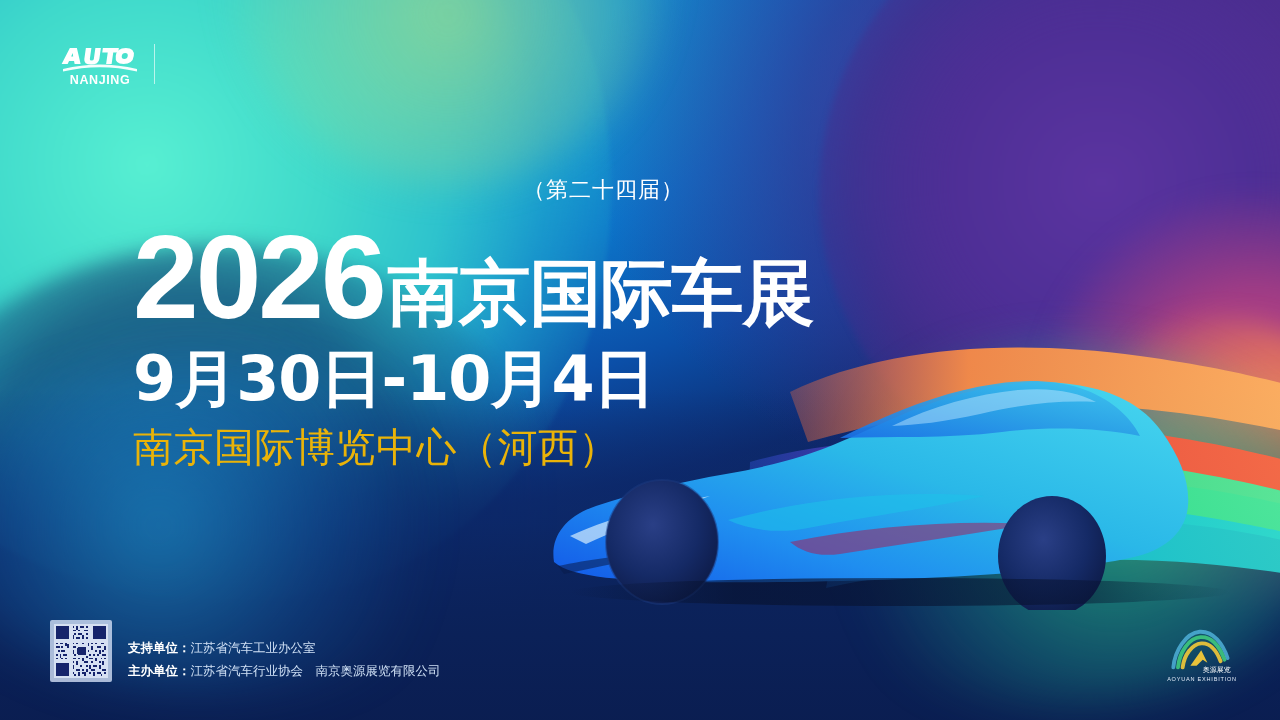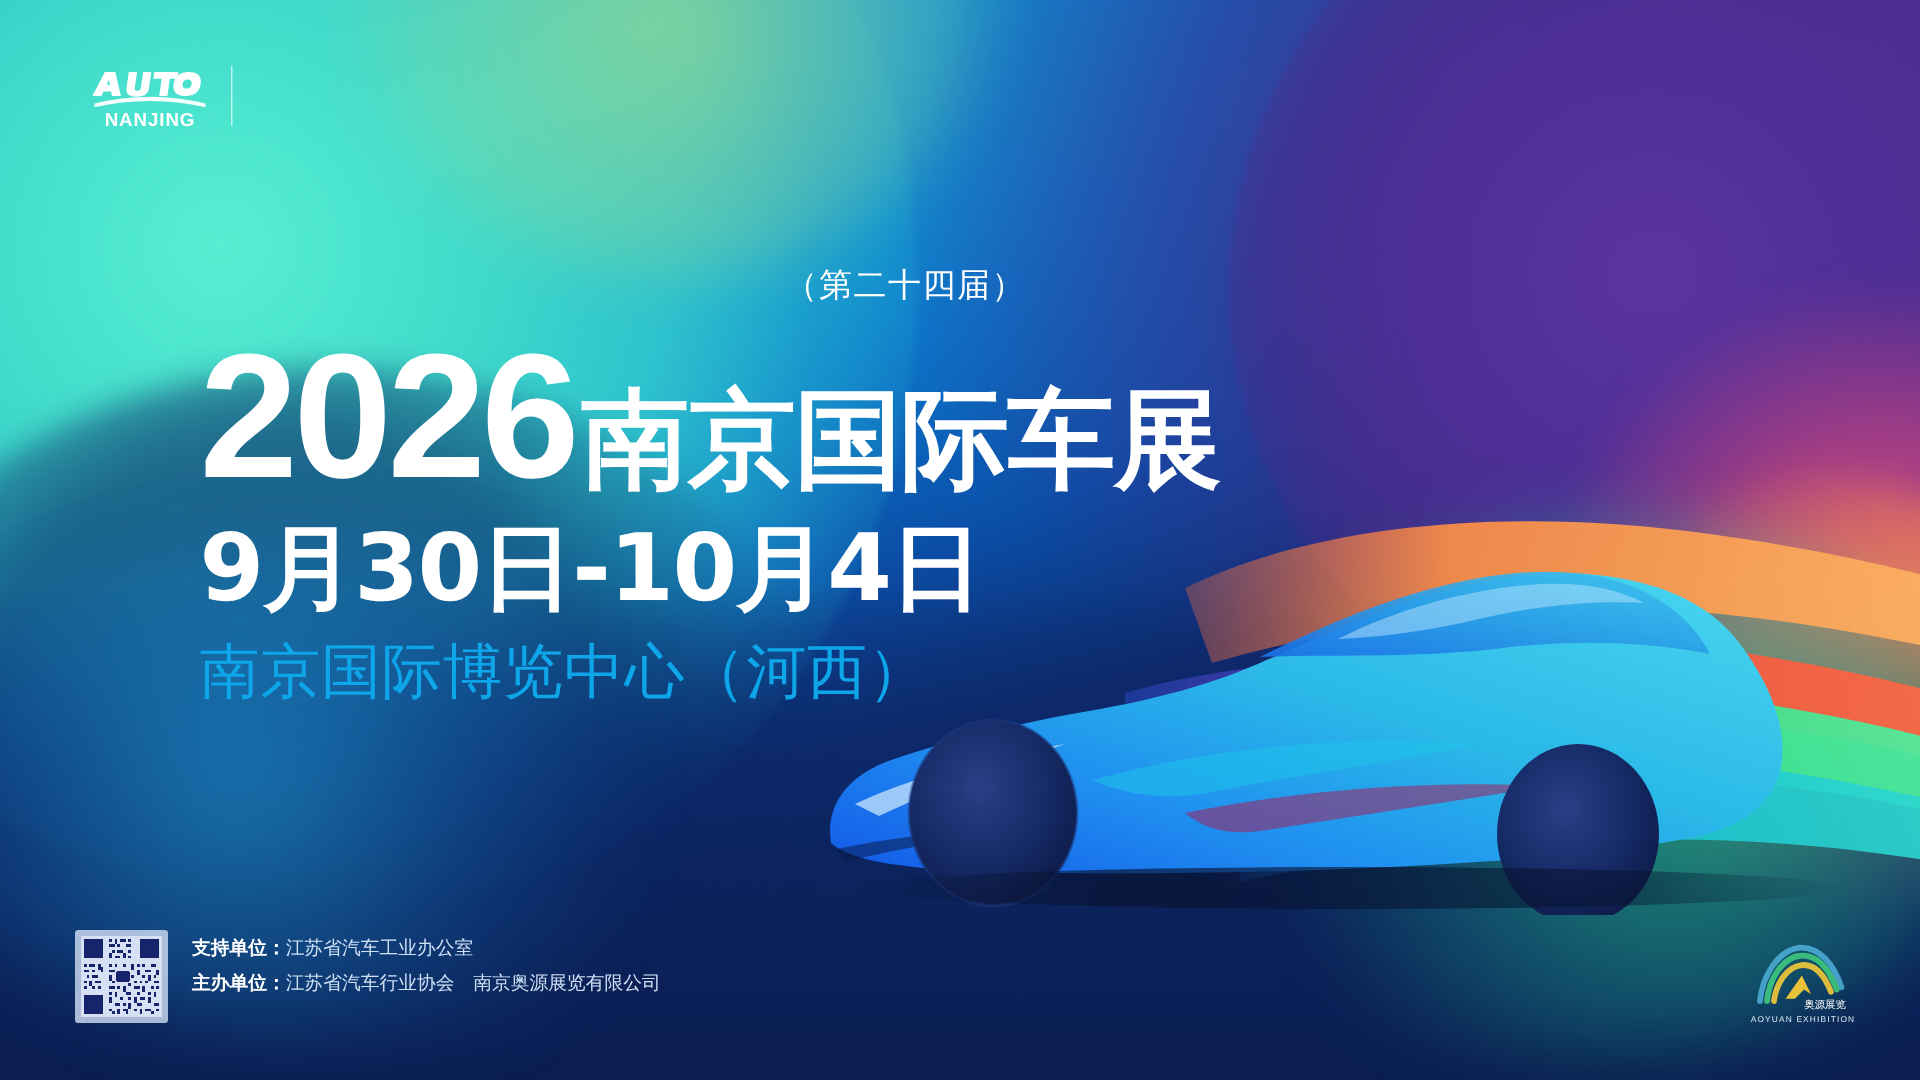--- a/index.html
+++ b/index.html
@@ -69,26 +69,26 @@
     letter-spacing:1px;white-space:nowrap;
     font-family:"DejaVu Sans","Liberation Sans",sans-serif;margin-left:36px;}
   .title-row{position:absolute;left:0;top:42px;display:flex;align-items:baseline;white-space:nowrap;}
   .year{font-size:118px;font-weight:800;color:#fff;letter-spacing:-3px;line-height:.96;
     font-family:"Liberation Sans","DejaVu Sans",sans-serif;}
   .title-cn{font-size:72px;font-weight:800;color:#fff;letter-spacing:-1px;line-height:1;
     margin-left:4px;font-family:"DejaVu Sans","Liberation Sans",sans-serif;margin-top:40px;}
   .dates{position:absolute;left:0;top:162px;font-size:62px;font-weight:700;color:#fff;
     letter-spacing:-1px;white-space:nowrap;
     font-family:"DejaVu Sans","Liberation Sans",sans-serif;}
-  .venue{position:absolute;left:0;top:245px;font-size:40px;font-weight:500;color:#0ea5e9;
+  .venue{position:absolute;left:0;top:245px;font-size:40px;font-weight:500;color:#eab308;
     letter-spacing:.5px;white-space:nowrap;
     font-family:"DejaVu Sans","Liberation Sans",sans-serif;}
 
   
-  .footer{position:absolute;left:50px;bottom:38px;display:flex;align-items:flex-start;gap:16px;}
+  .footer{position:absolute;left:50px;bottom:38px;display:flex;align-items:flex-end;gap:16px;}
   .qr{width:62px;height:62px;padding:4px;background:rgba(210,222,245,.80);
     border-radius:2px;}
   .qr svg{display:block;width:100%;height:100%;}
   .credits{font-size:12.5px;line-height:1.85;color:#cfe0f5;white-space:nowrap;
     font-family:"DejaVu Sans","Liberation Sans",sans-serif;}
   .credits b{color:#ffffff;font-weight:700;}
 
   .sponsor{position:absolute;right:34px;bottom:34px;width:88px;height:62px;}
   .sponsor svg{display:block;width:100%;height:100%;}
 </style>

